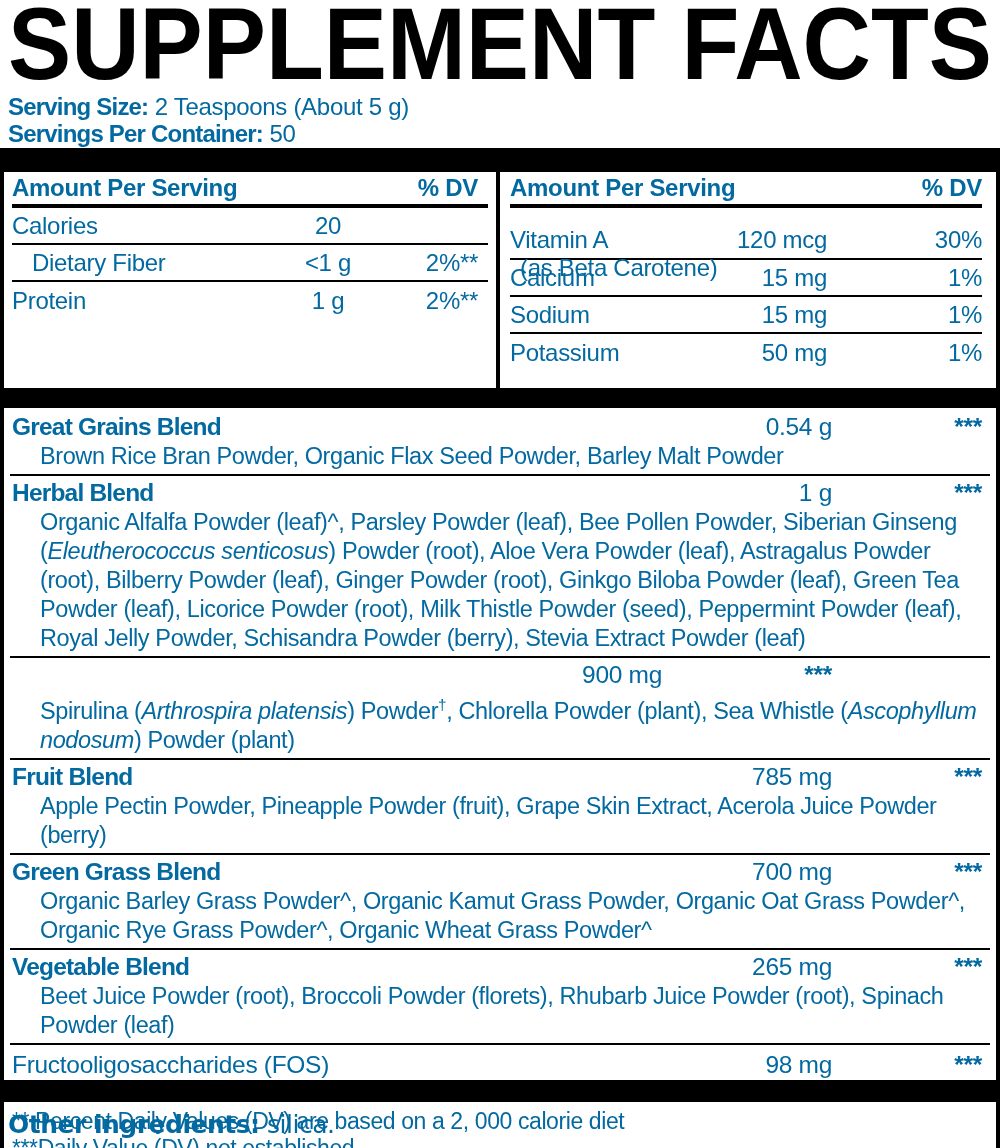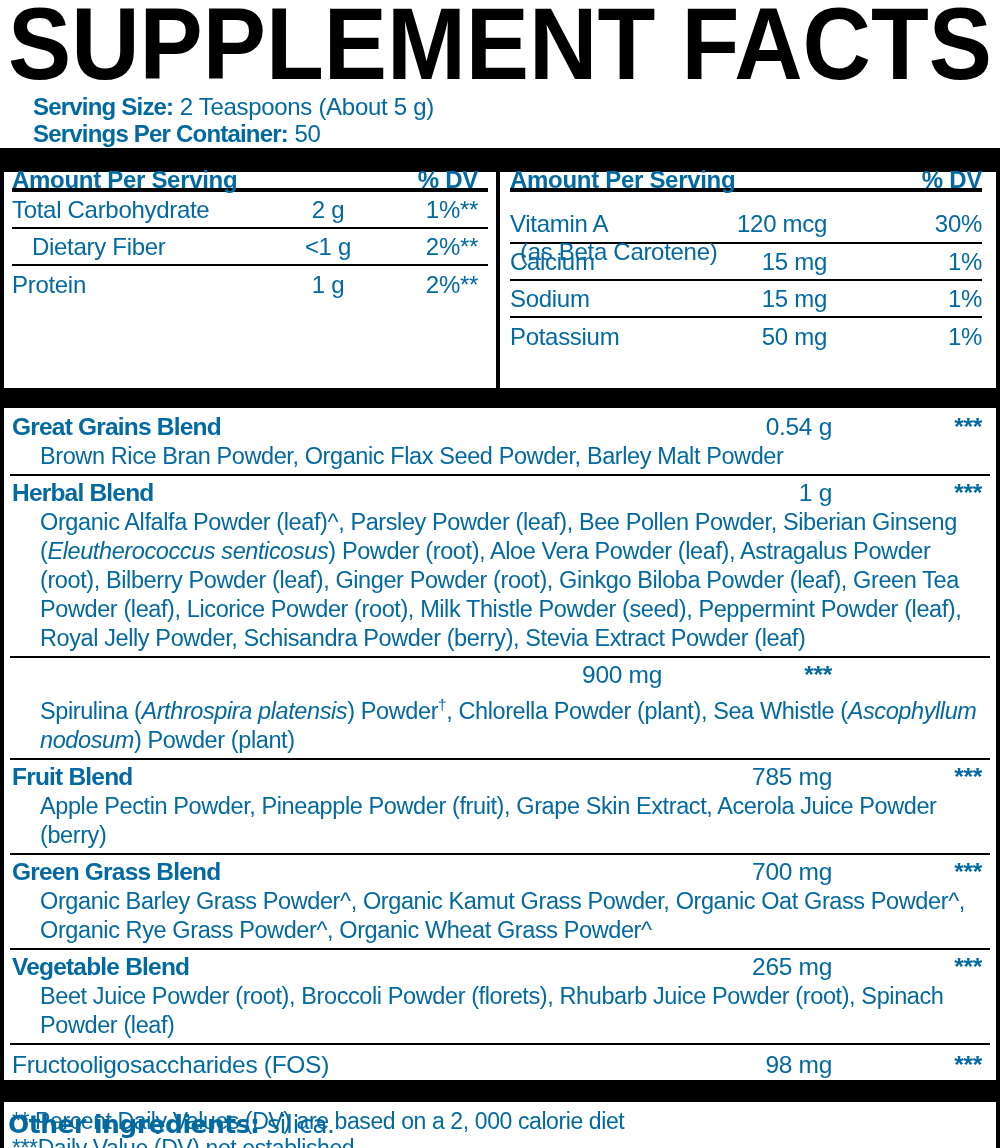--- a/index.html
+++ b/index.html
@@ -3,39 +3,39 @@
 <meta charset="utf-8">
 <style>
   * { margin: 0; padding: 0; box-sizing: border-box; }
   body { background: #fff; }
   .page {
     width: 1000px; height: 1148px; background: #ffffff; color: #0369a1;
     font-family: "Liberation Sans", sans-serif; position: relative; overflow: hidden;
   }
   .title-wrap { padding: 4px 8px 0 8px; }
   .subline { padding: 0 8px; font-size: 24px; line-height: 27px; letter-spacing: -0.3px; }
-  .subline .lbl { font-weight: bold; letter-spacing: -0.8px; margin-left: 25px; }
+  .subline .lbl { font-weight: bold; letter-spacing: -0.8px; }
   .subline.first { margin-top: 3px; }
 
   .factbox {
     position: absolute; left: 0; top: 148px; width: 1000px;
     border-left: 4px solid #000; border-right: 4px solid #000; border-bottom: 4px solid #000;
     background: #fff;
   }
   .blackbar { background: #000; width: 100%; }
   .bar-top { height: 24px; }
   .bar-mid { height: 20px; }
   .bar-low { height: 22px; }
 
   .cols { display: grid; grid-template-columns: 492px 4px 1fr; min-height: 216px; }
   .vdivider { background: #000; }
   .col { font-size: 24px; letter-spacing: -0.3px; }
   .col-left { padding: 0 8px; }
   .col-right { padding: 0 14px 0 10px; }
-  .thead { display: flex; justify-content: space-between; align-items: center; height: 16px; font-weight: bold; }
+  .thead { display: flex; justify-content: space-between; align-items: center; height: 32px; font-weight: bold; }
   .col-left .thead { padding-right: 10px; }
   .thickline { border-bottom: 4px solid #000; }
   .nrow { display: grid; align-items: center; height: 37px; }
   .col-left .nrow { grid-template-columns: 1fr 120px 100px; }
   .col-right .nrow { grid-template-columns: 1fr 150px 100px; }
   .col-left .nrow .amt { text-align: center; }
   .col-right .nrow .amt { text-align: right; padding-right: 55px; }
   .nrow .dv { text-align: right; }
   .col-left .nrow .dv { padding-right: 10px; }
   .nrow.hline { border-bottom: 2px solid #000; }
@@ -80,23 +80,23 @@
     <div class="blackbar bar-top"></div>
 
     <div class="cols">
       <div class="col col-left">
         <div class="thead">
           <span>Amount Per Serving</span>
           <span>% DV</span>
         </div>
         <div class="thickline"></div>
         <div class="nrow hline">
-          <span class="nm">Total Carbohydrate</span>
-          <span class="amt">2 g</span>
-          <span class="dv">1%**</span>
+          <span class="nm">Calories</span>
+          <span class="amt">20</span>
+          <span class="dv"></span>
         </div>
         <div class="nrow hline">
           <span class="nm indent1">Dietary Fiber</span>
           <span class="amt">&lt;1 g</span>
           <span class="dv">2%**</span>
         </div>
         <div class="nrow">
           <span class="nm">Protein</span>
           <span class="amt">1 g</span>
           <span class="dv">2%**</span>

